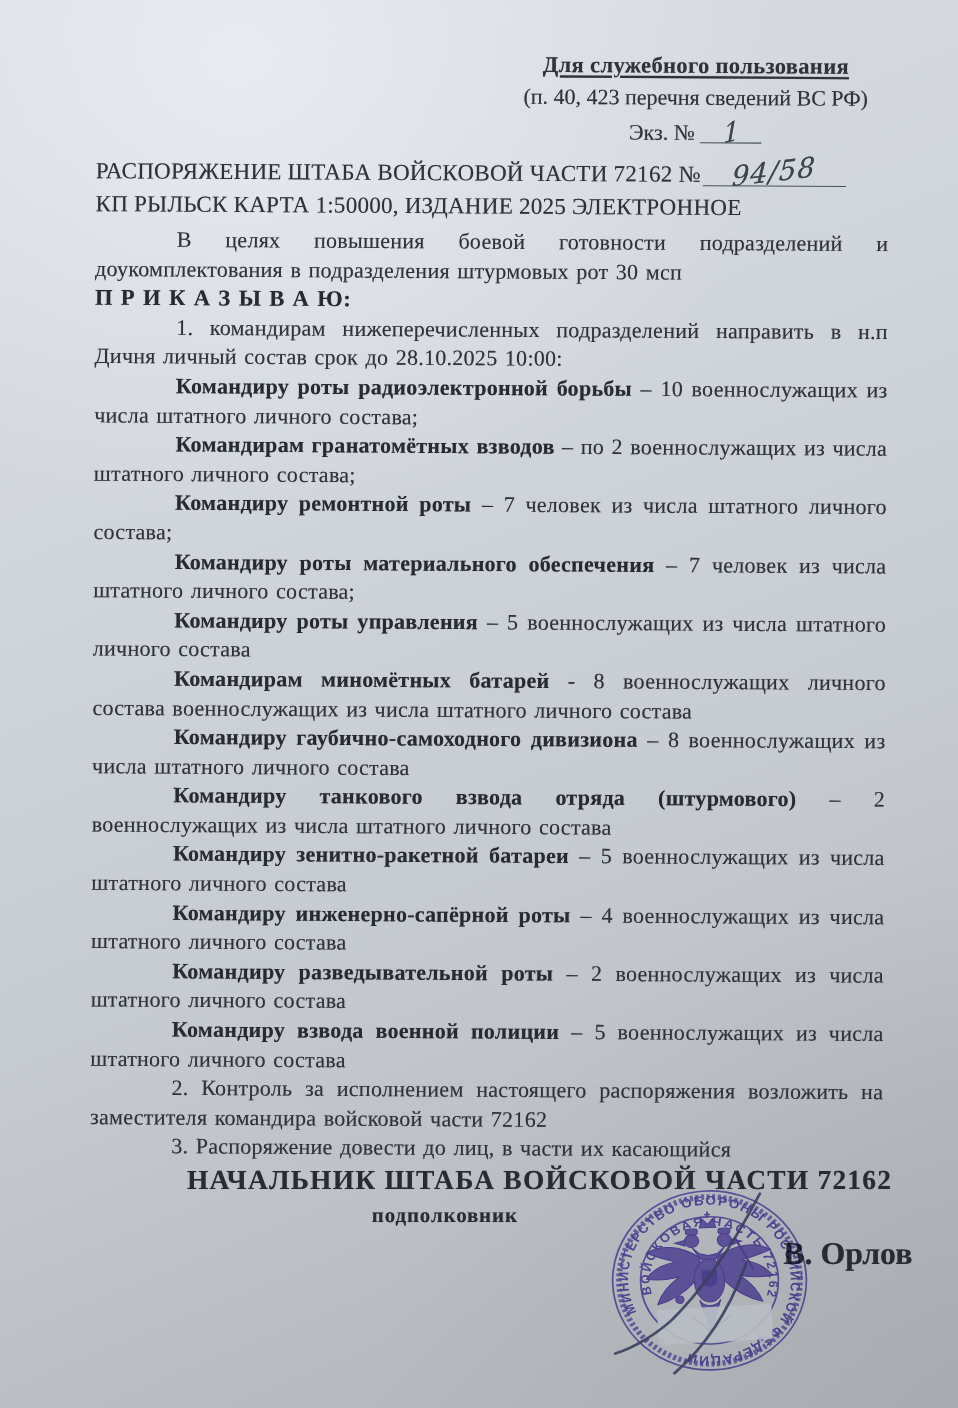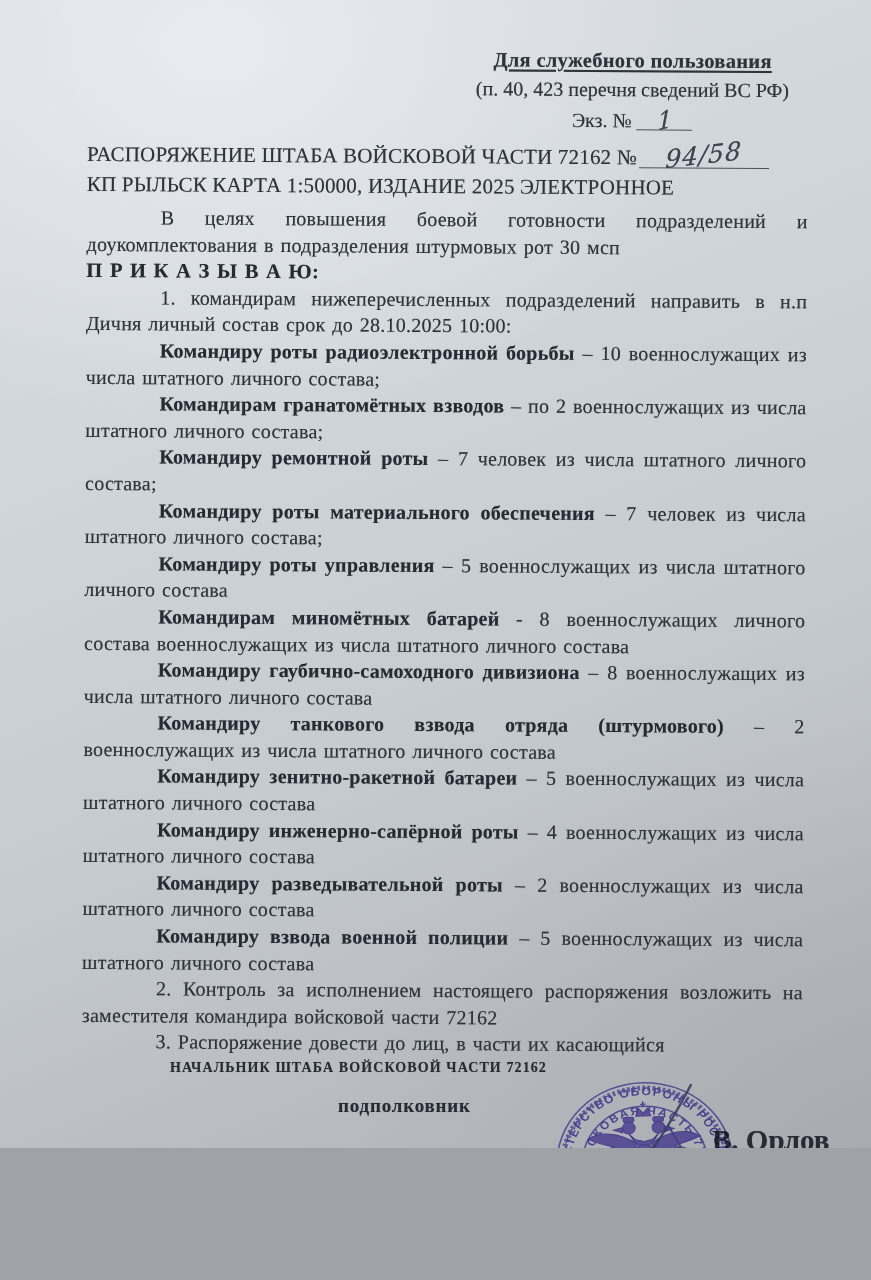--- a/index.html
+++ b/index.html
@@ -1,18 +1,18 @@
 <!DOCTYPE html>
 <html><head>
 <meta charset="utf-8">
 <style>
   html,body{margin:0;padding:0;}
   body{width:871px;height:1280px;overflow:hidden;background:#9fa3a7;}
   .page{
-    position:relative;width:871px;height:1148px;overflow:hidden;
+    position:relative;width:871px;height:1280px;overflow:hidden;
     background:
       radial-gradient(95% 55% at 25% 4%, rgba(235,239,244,.85) 0%, rgba(235,239,244,0) 60%),
       radial-gradient(120% 70% at 105% 100%, rgba(150,154,158,.35) 0%, rgba(150,154,158,0) 55%),
       linear-gradient(158deg,#d9dde2 0%, #d2d7dc 30%, #c6cbd0 60%, #b7bbc0 85%, #b0b4b8 100%);
     font-family:"Liberation Serif", serif;
     color:#2e323a;
   }
   .content{
     position:absolute;left:0;top:0;width:871px;box-sizing:border-box;
     padding:44px 62px 0 88px;
@@ -32,21 +32,21 @@
   .title{margin-top:6px;font-size:21px;line-height:30px;letter-spacing:.2px;}
   .order-num{width:130px;height:26px;margin-left:2px;}
   .order-num .hw{font-size:25px;transform:rotate(-7deg) skewX(-10deg) translateY(-1px);letter-spacing:1px;}
   
   .body-text{margin-top:5px;font-size:20px;line-height:26.6px;letter-spacing:.25px;word-spacing:1.5px;}
   .body-text p{margin:0;text-align:justify;text-indent:74px;}
   .body-text p.noindent{text-indent:0;}
   .unit{font-weight:bold;color:#262a32;}
   .prikaz{font-weight:bold;font-size:20.5px;letter-spacing:.5px;color:#262a32;}
   
-  .sig-position{position:absolute;left:170px;top:1060px;font-weight:bold;font-size:14px;letter-spacing:1.1px;color:#272b33;text-shadow:0 0 .7px rgba(40,44,54,.45);}
+  .sig-position{position:absolute;left:170px;top:1060px;font-weight:bold;font-size:25px;letter-spacing:1.1px;color:#272b33;text-shadow:0 0 .7px rgba(40,44,54,.45);}
   .sig-rank{position:absolute;left:338px;top:1095px;font-weight:bold;font-size:19px;letter-spacing:.8px;color:#272b33;text-shadow:0 0 .7px rgba(40,44,54,.45);font-family:Liberation Serif, serif;}
   .sig-name{position:absolute;left:712px;top:1124px;font-weight:bold;font-size:29px;color:#272b33;text-shadow:0 0 .7px rgba(40,44,54,.45);}
   
   .stamp-svg{position:absolute;left:549px;top:1068px;width:192px;height:192px;
     mix-blend-mode:multiply;opacity:.93;transform:scale(1.05,.97) rotate(-2deg);}
   .smudge{position:absolute;left:598px;top:1188px;width:104px;height:32px;border-radius:3px;
     background:rgba(184,189,196,.92);transform:rotate(-3deg);filter:blur(.4px);}
   .strokes-svg{position:absolute;left:549px;top:1068px;width:192px;height:192px;transform:scale(1.05,.97) rotate(-2deg);}
 </style>
 </head>

